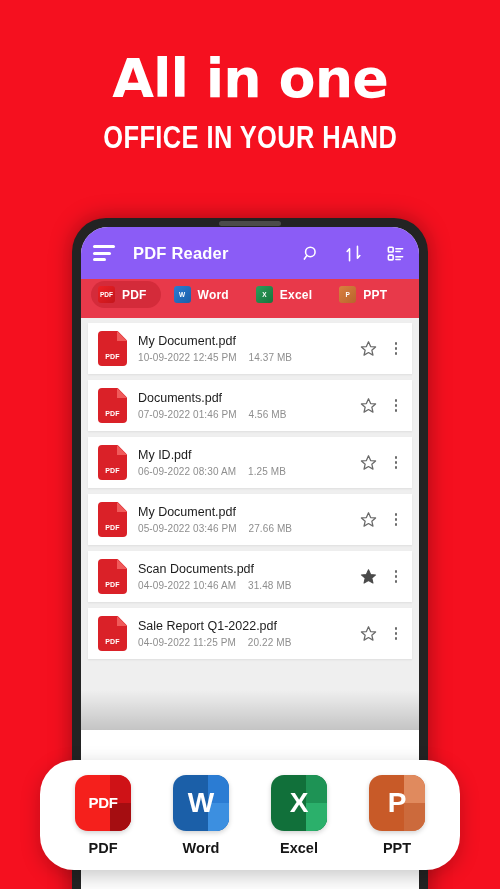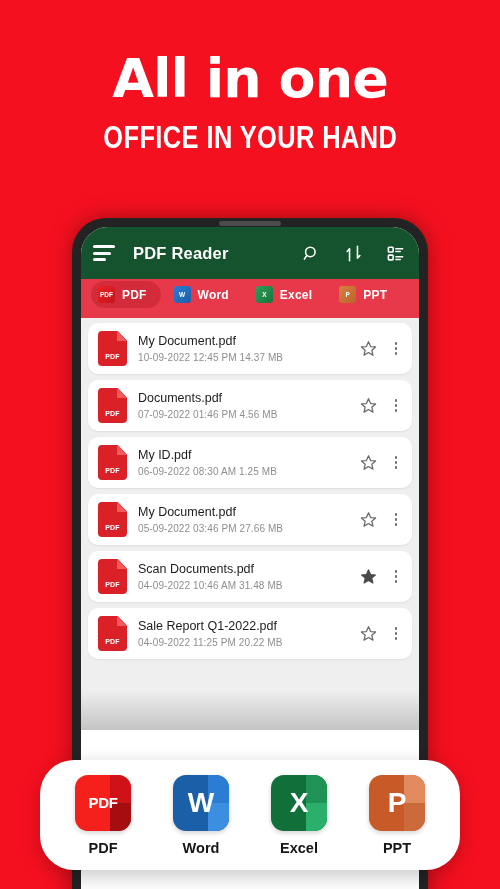--- a/index.html
+++ b/index.html
@@ -59,21 +59,21 @@
     top:3px;
     width:62px; height:5px;
     background:#4b4b4b;
     border-radius:3px;
     z-index:9;
   }
 
   
   .appbar {
     height:52px;
-    background:#14532d;
+    background:#8b5cf6;
     display:flex; align-items:center;
     padding:0 14px 0 12px;
     position:relative;
   }
   .hamburger { width:22px; display:flex; flex-direction:column; gap:3.5px; cursor:pointer; }
   .hamburger span { height:3px; background:#fff; border-radius:2px; display:block; }
   .hamburger span:nth-child(1){ width:22px; }
   .hamburger span:nth-child(2){ width:18px; }
   .hamburger span:nth-child(3){ width:13px; }
 
@@ -110,21 +110,21 @@
   
   .filelist {
     background:#EFEFEF;
     padding:5px 7px 0 7px;
     height:412px;
     overflow:hidden;
     position:relative;
   }
   .filerow {
     background:#ffffff;
-    border-radius:10px;
+    border-radius:0;
     margin-bottom:6px;
     height:51px;
     display:flex; align-items:center;
     padding:0 9px 0 10px;
     box-shadow:0 1px 2px rgba(0,0,0,0.07);
     cursor:pointer;
   }
   .pdficon {
     width:29px; height:35px;
     position:relative; flex:0 0 auto;
@@ -144,21 +144,21 @@
   }
   .pdficon .lbl {
     position:absolute; left:0; right:0; bottom:6px;
     text-align:center; color:#fff;
     font-size:7px; font-weight:bold; letter-spacing:0.2px;
   }
   .fmeta { flex:1 1 auto; min-width:0; }
   .fname { font-size:12.5px; color:#1c1c1c; line-height:1.15; margin-bottom:4px;
            white-space:nowrap; overflow:hidden; text-overflow:ellipsis; }
   .fsub  { font-size:10px; color:#8e8e8e; letter-spacing:0.1px; }
-  .fsub .sz { }
+  .fsub .sz { margin-left:9px; }
   .star { width:17px; height:17px; margin-right:12px; flex:0 0 auto; cursor:pointer; }
   .kebab { width:14px; height:17px; display:flex; flex-direction:column;
            justify-content:space-between; align-items:center; padding:2px 0;
            flex:0 0 auto; cursor:pointer; }
   .kebab i { width:2.6px; height:2.6px; border-radius:50%; background:#6a6a6a; display:block; }
 
   
   .list-fade {
     position:absolute; left:0; right:0; bottom:0; height:40px;
     background:linear-gradient(to bottom, rgba(0,0,0,0) 0%, rgba(0,0,0,0.18) 100%);

